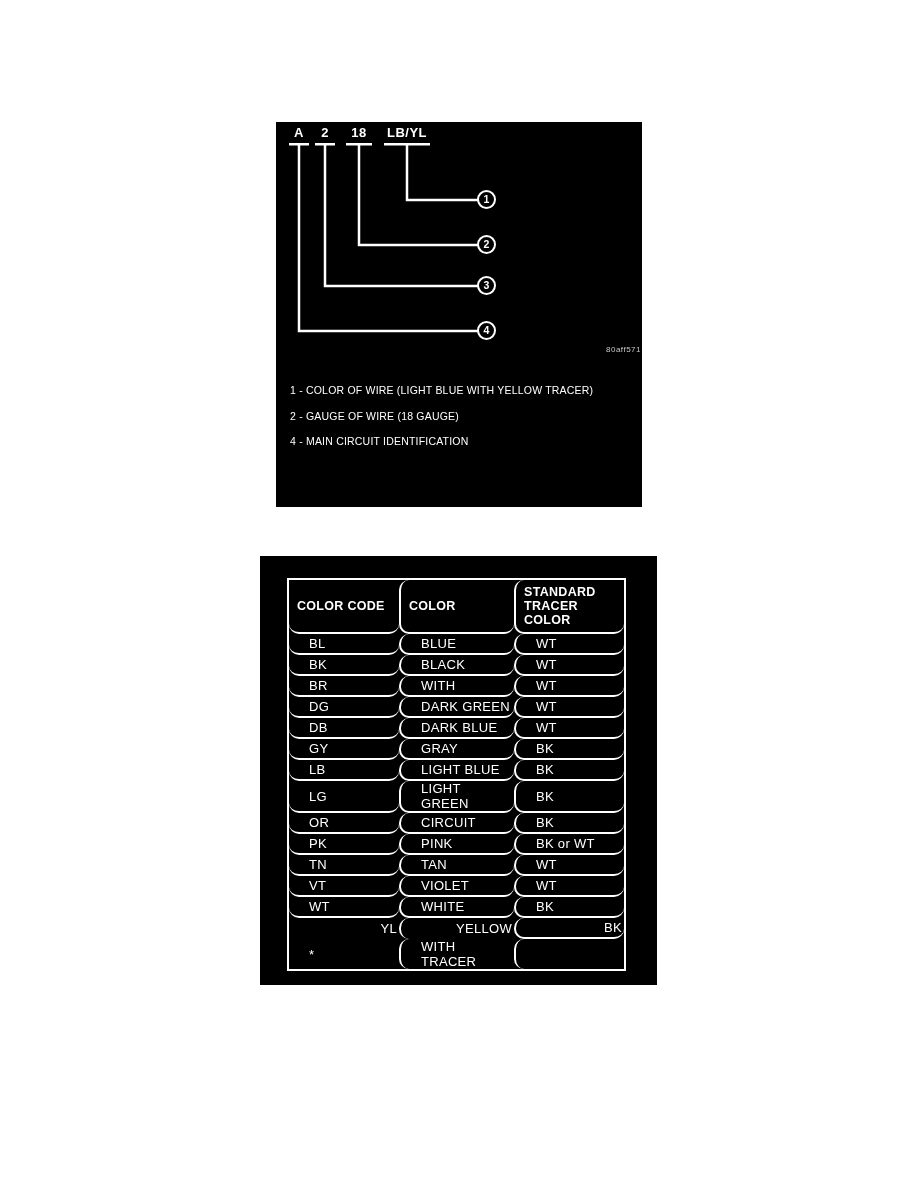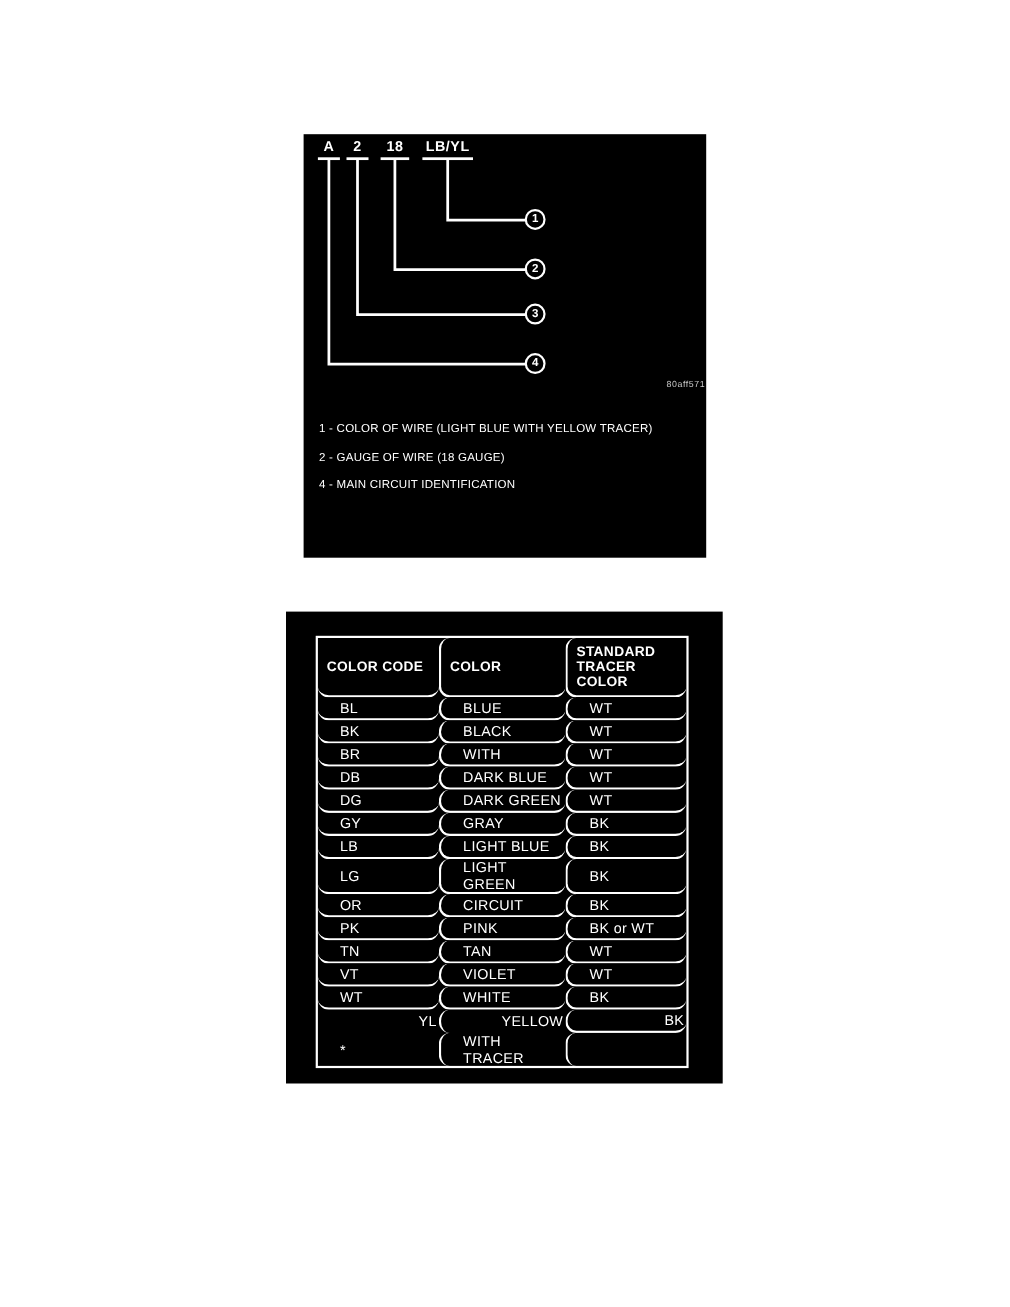--- a/index.html
+++ b/index.html
@@ -123,27 +123,27 @@
             <td>BK</td>
             <td>BLACK</td>
             <td>WT</td>
           </tr>
           <tr>
             <td>BR</td>
             <td>WITH</td>
             <td>WT</td>
           </tr>
           <tr>
-            <td>DB</td>
-            <td>DARK BLUE</td>
+            <td>DG</td>
+            <td>DARK GREEN</td>
             <td>WT</td>
           </tr>
           <tr>
-            <td>DG</td>
-            <td>DARK GREEN</td>
+            <td>DB</td>
+            <td>DARK BLUE</td>
             <td>WT</td>
           </tr>
           <tr>
             <td>GY</td>
             <td>GRAY</td>
             <td>BK</td>
           </tr>
           <tr>
             <td>LB</td>
             <td>LIGHT BLUE</td>

